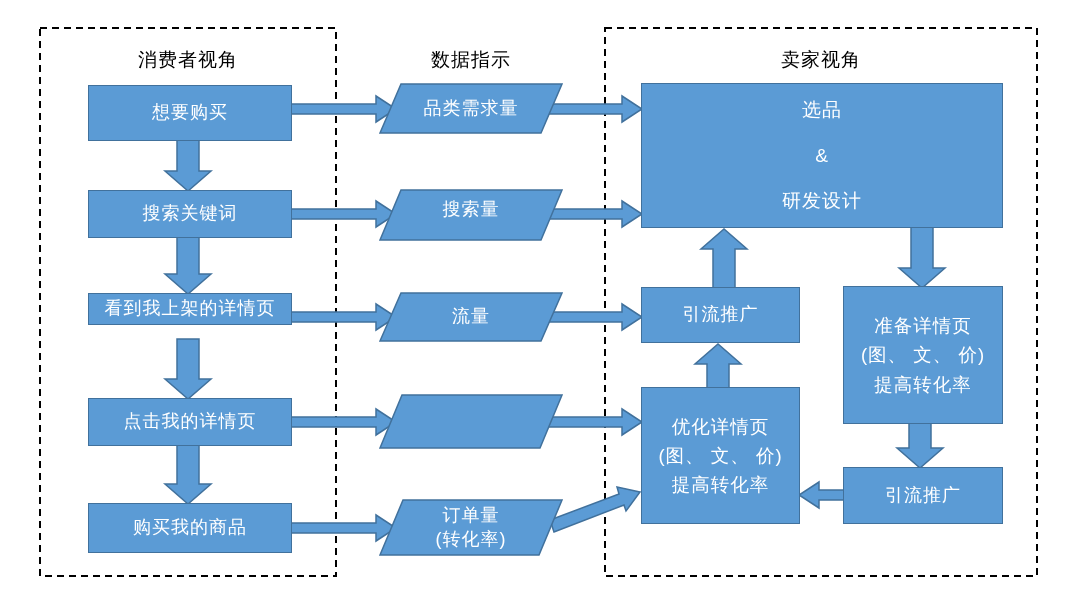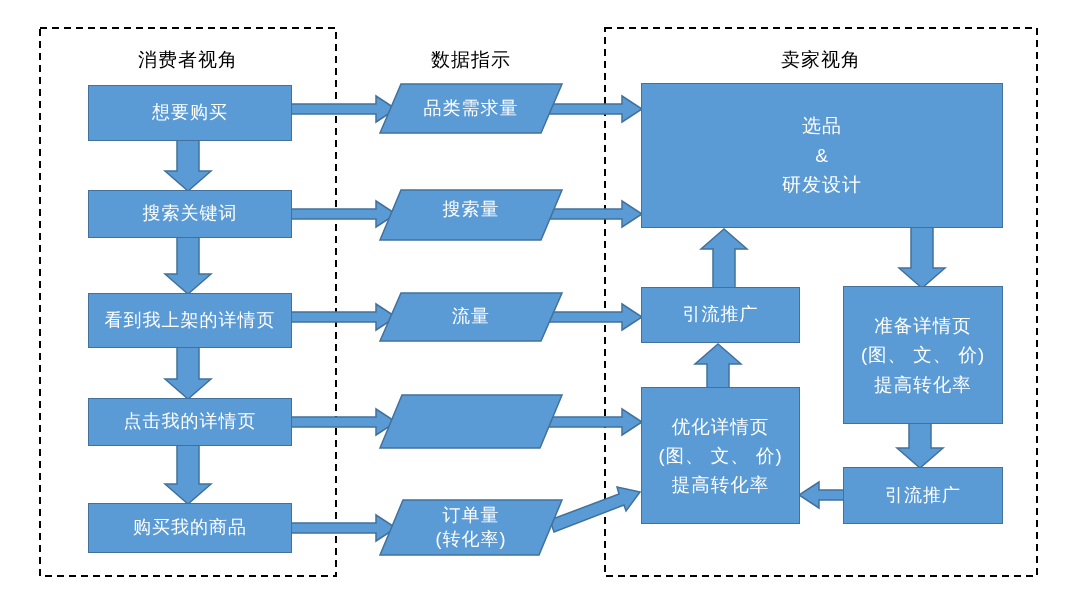--- a/index.html
+++ b/index.html
@@ -27,21 +27,21 @@
     font-size:18px;line-height:1.32;letter-spacing:1px;
     text-align:center;
   }
   .para-label{
     position:absolute;box-sizing:border-box;
     display:flex;flex-direction:column;align-items:center;justify-content:center;
     color:var(--shape-text,#fff);
     font-size:18px;line-height:1.3;letter-spacing:1px;
     text-align:center;pointer-events:none;
   }
-  .big-lines{line-height:1.55;font-size:19px;}
+  .big-lines{line-height:1.55;font-size:19px;gap:16px;}
   .triple-lines{line-height:1.58;font-size:18.5px;}
 </style>
 </head>
 <body>
 
 <div class="canvas">
 
   <svg class="layer" width="1080" height="605" viewBox="0 0 1080 605">
 
     <rect class="dashrect" x="40" y="28" width="296" height="548"></rect>
@@ -80,21 +80,21 @@
   <div class="col-title" style="left:40px;top:47px;width:296px;">消费者视角</div>
   <div class="col-title" style="left:380px;top:47px;width:182px;">数据指示</div>
   <div class="col-title" style="left:605px;top:47px;width:432px;">卖家视角</div>
 
   <div class="rect-node" style="left:88px;top:85px;width:204px;height:56px;">
     <div>想要购买</div>
   </div>
   <div class="rect-node" style="left:88px;top:190px;width:204px;height:48px;">
     <div>搜索关键词</div>
   </div>
-  <div class="rect-node" style="left:88px;top:293px;width:204px;height:55px;">
+  <div class="rect-node" style="left:88px;top:293px;width:204px;height:32px;">
     <div>看到我上架的详情页</div>
   </div>
   <div class="rect-node" style="left:88px;top:503px;width:204px;height:50px;">
     <div>购买我的商品</div>
   </div>
   <div class="rect-node" style="left:88px;top:398px;width:204px;height:48px;">
     <div>点击我的详情页</div>
   </div>
 
   <div class="para-label" style="left:380px;top:84px;width:182px;height:49px;">

